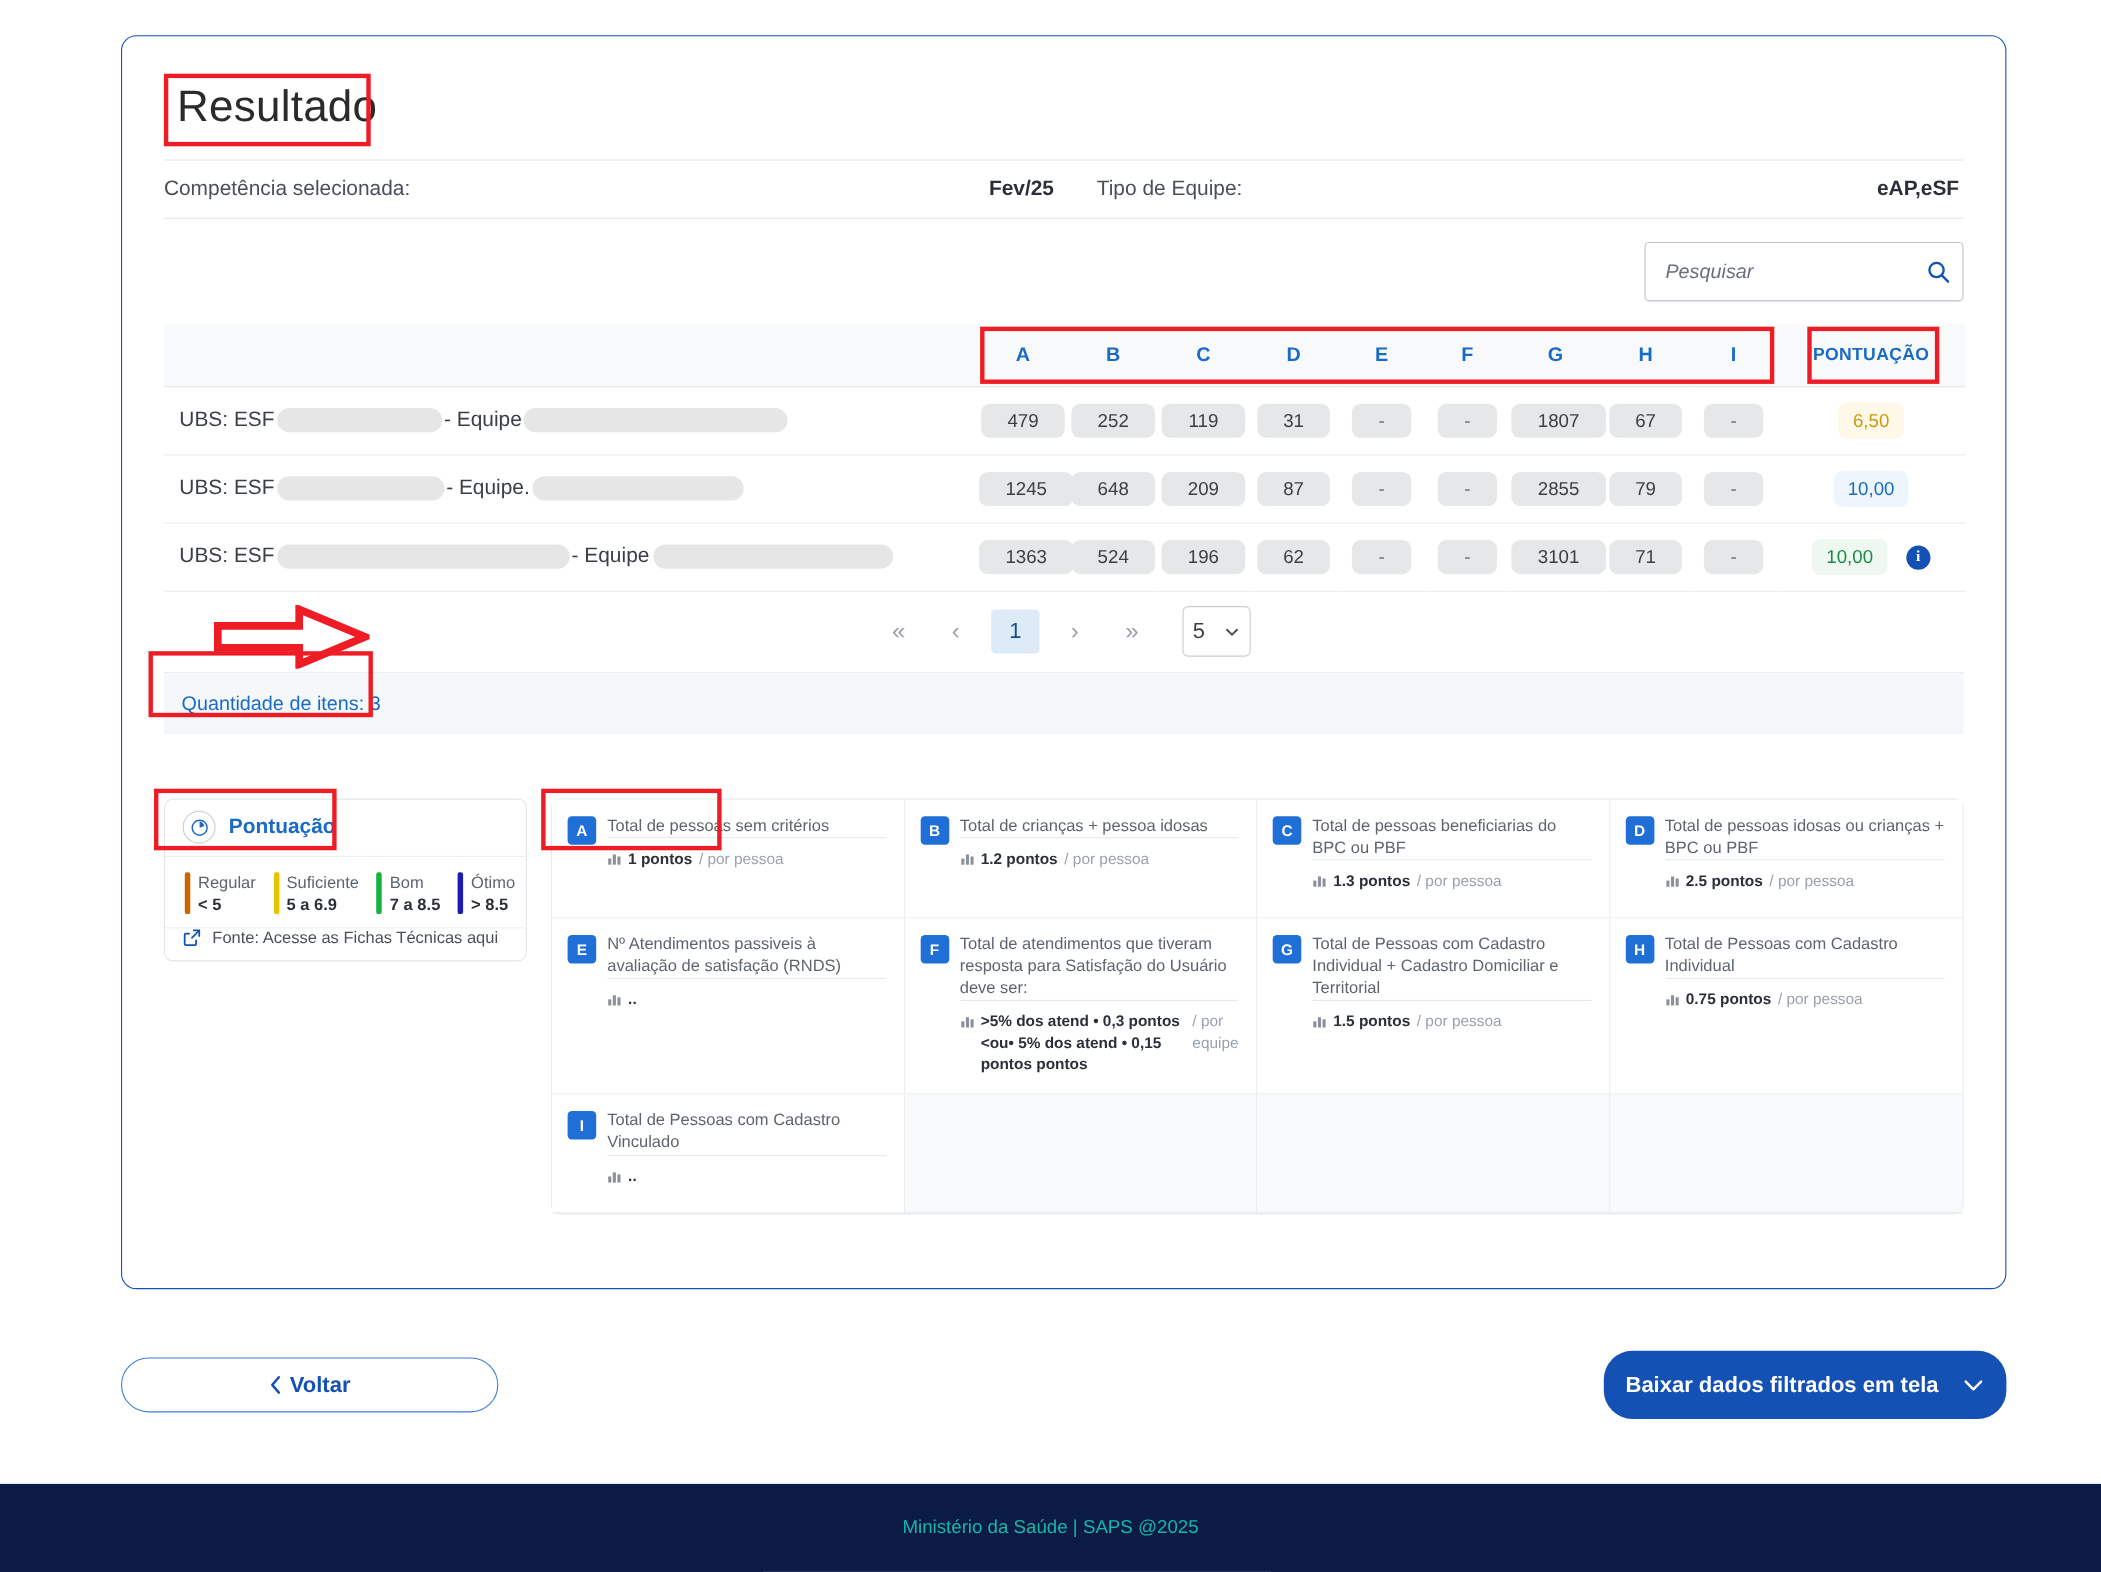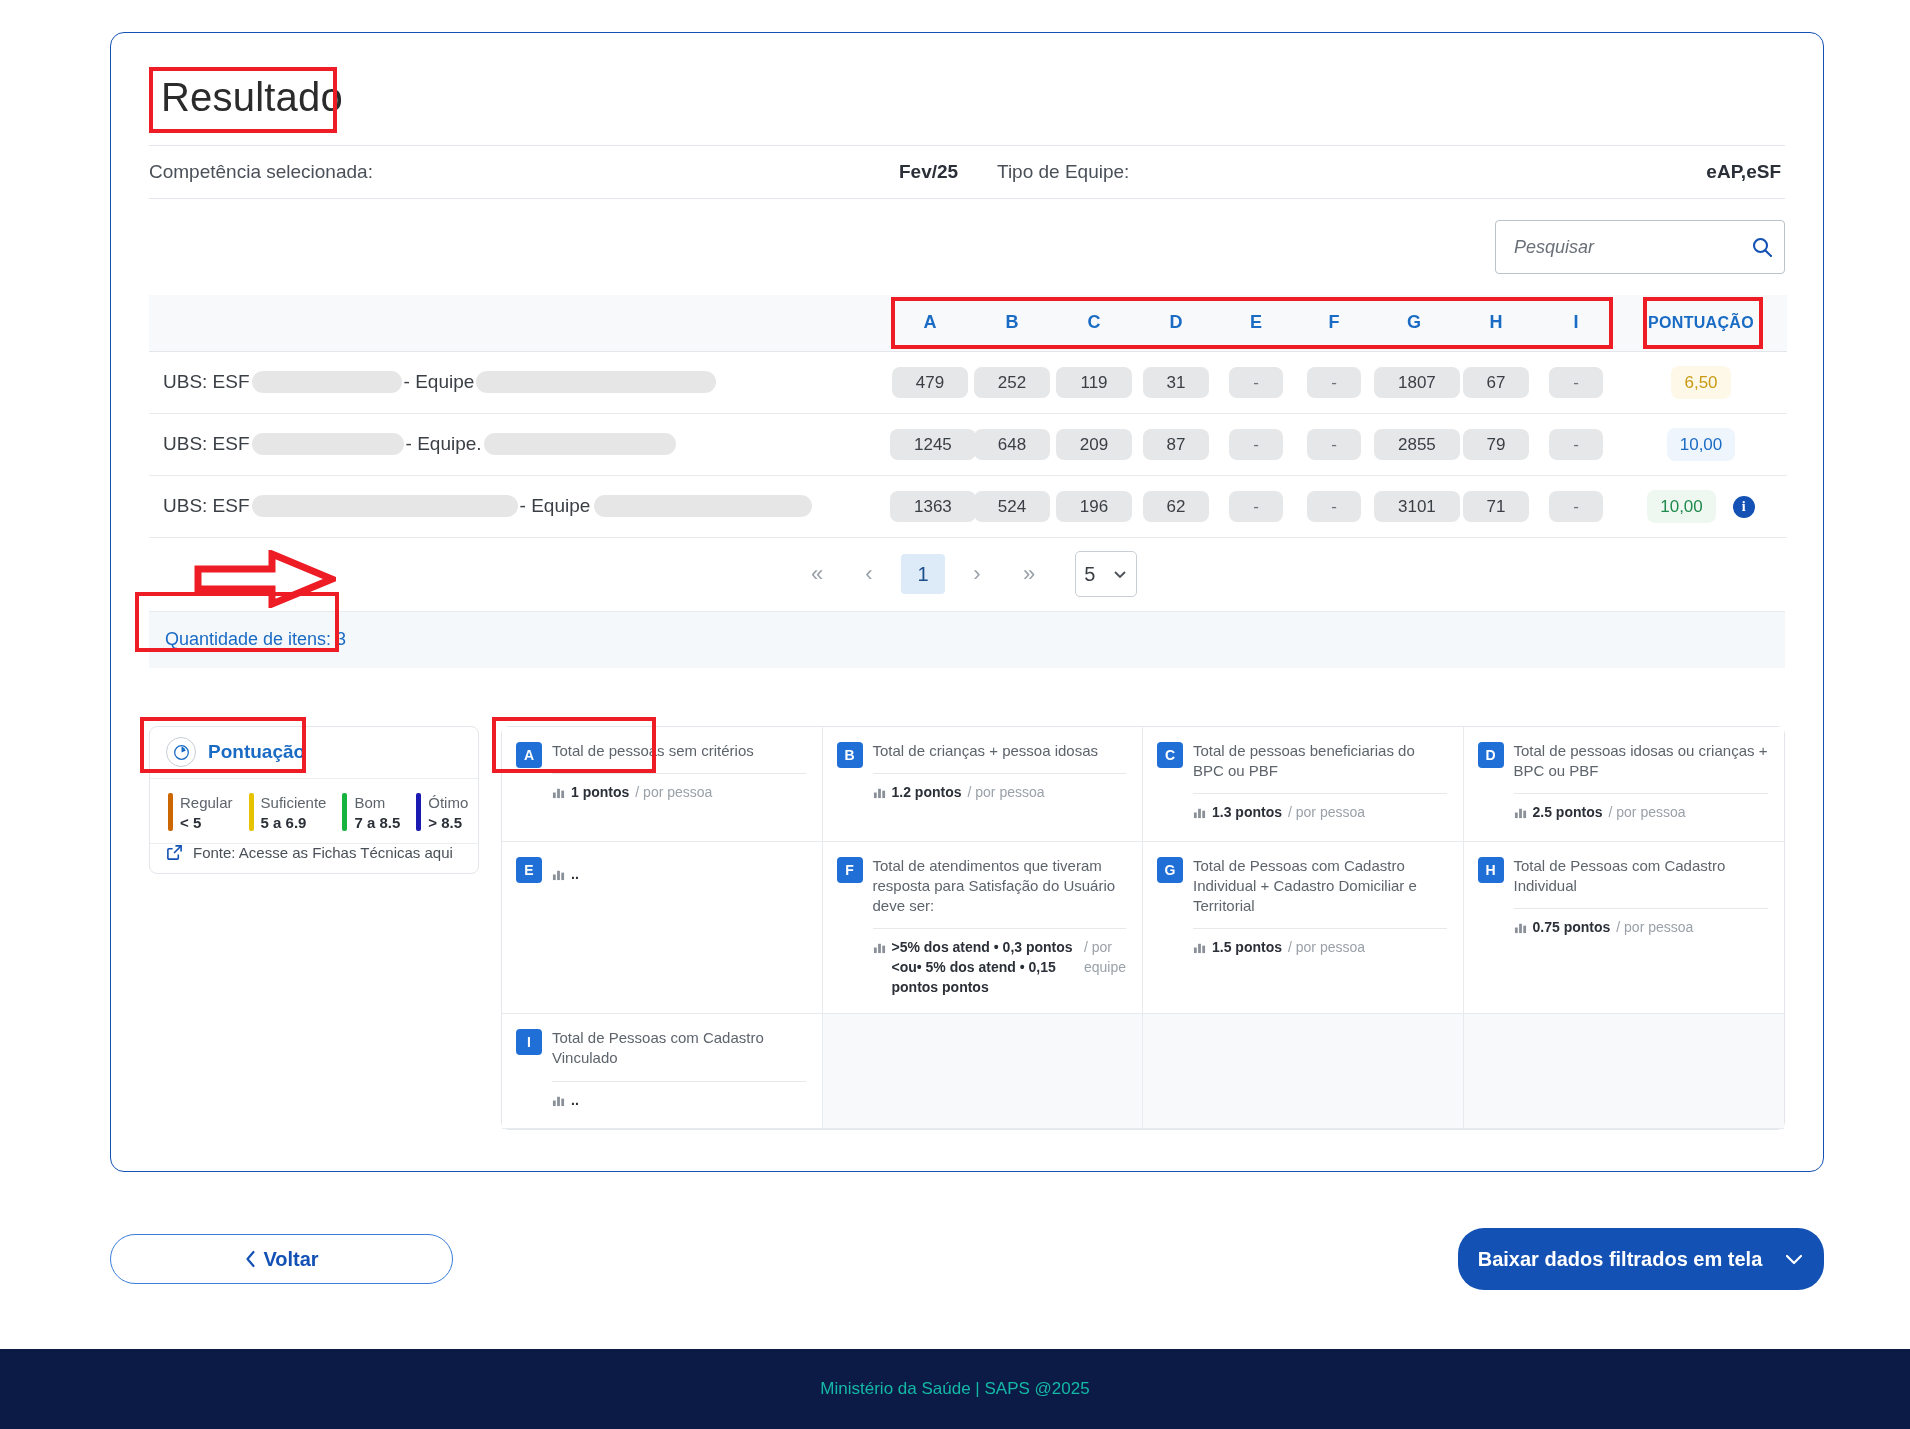--- a/index.html
+++ b/index.html
@@ -165,21 +165,21 @@
     display:flex; gap:10px; background:#fff;
   }
   .var-cell.empty{ background:#f7f9fb; }
   .var-cell:nth-child(4n){ border-right:0; }
   .badge{
     width:26px; height:26px; border-radius:4px; background:#1f6fd6; color:#fff;
     font-size:14px; font-weight:700; display:flex; align-items:center; justify-content:center;
     flex:0 0 auto; margin-top:1px;
   }
   .var-body{ flex:1; min-width:0; }
-  .var-title{ font-size:15px; color:#5d646c; line-height:1.35; padding-bottom:12px; border-bottom:1px solid #e6e9ec; }
+  .var-title{ font-size:15px; color:#5d646c; line-height:1.35; padding-bottom:0; border-bottom:1px solid #e6e9ec; }
   .var-pts{ margin-top:9px; font-size:14px; color:#5d646c; display:flex; gap:6px; line-height:1.4; }
   .var-pts b{ color:#2b3038; font-weight:700; }
   .var-pts .sep{ color:#9aa1a9; }
   .chart-ico{ flex:0 0 auto; margin-top:2px; }
 
   
   .btn-row{
     position:absolute; left:110px; top:1232px; width:1714px; height:54px;
     display:flex; align-items:center; justify-content:space-between;
   }
@@ -473,20 +473,21 @@
                     </svg></span>
                 <b>2.5 pontos</b>
                 <span class="sep">/ por pessoa</span>
               </div>
             </span>
           </div>
 
           <div class="var-cell">
             <span class="badge">E</span>
             <span class="var-body">
+              <div class="var-title">Nº Atendimentos passiveis à avaliação de satisfação (RNDS)</div>
               <div class="var-pts">
                 <span class="chart-ico"><svg width="13" height="13" viewBox="0 0 14 14" fill="#8a9098">
                       <rect x="1" y="7" width="3" height="6"></rect>
                       <rect x="5.5" y="3" width="3" height="10"></rect>
                       <rect x="10" y="5" width="3" height="8"></rect>
                     </svg></span>
                 <b>..</b>
                 <span class="sep"></span>
               </div>
             </span>

